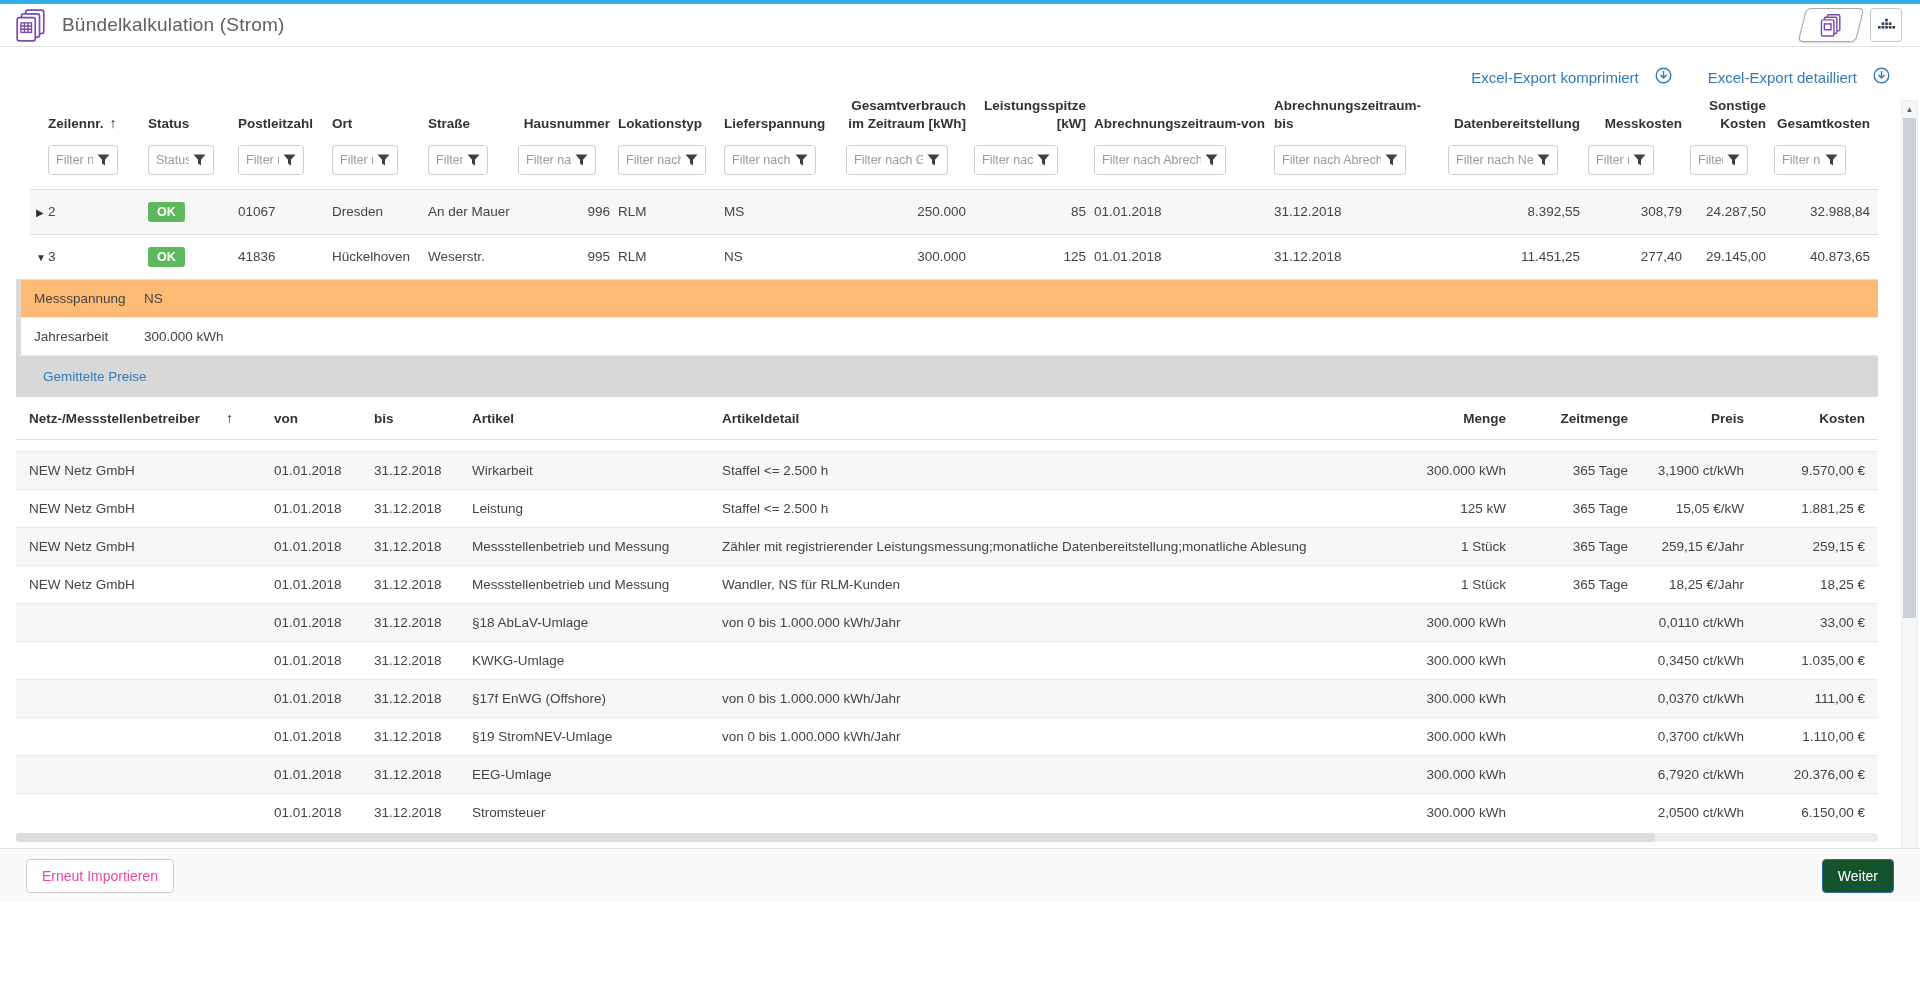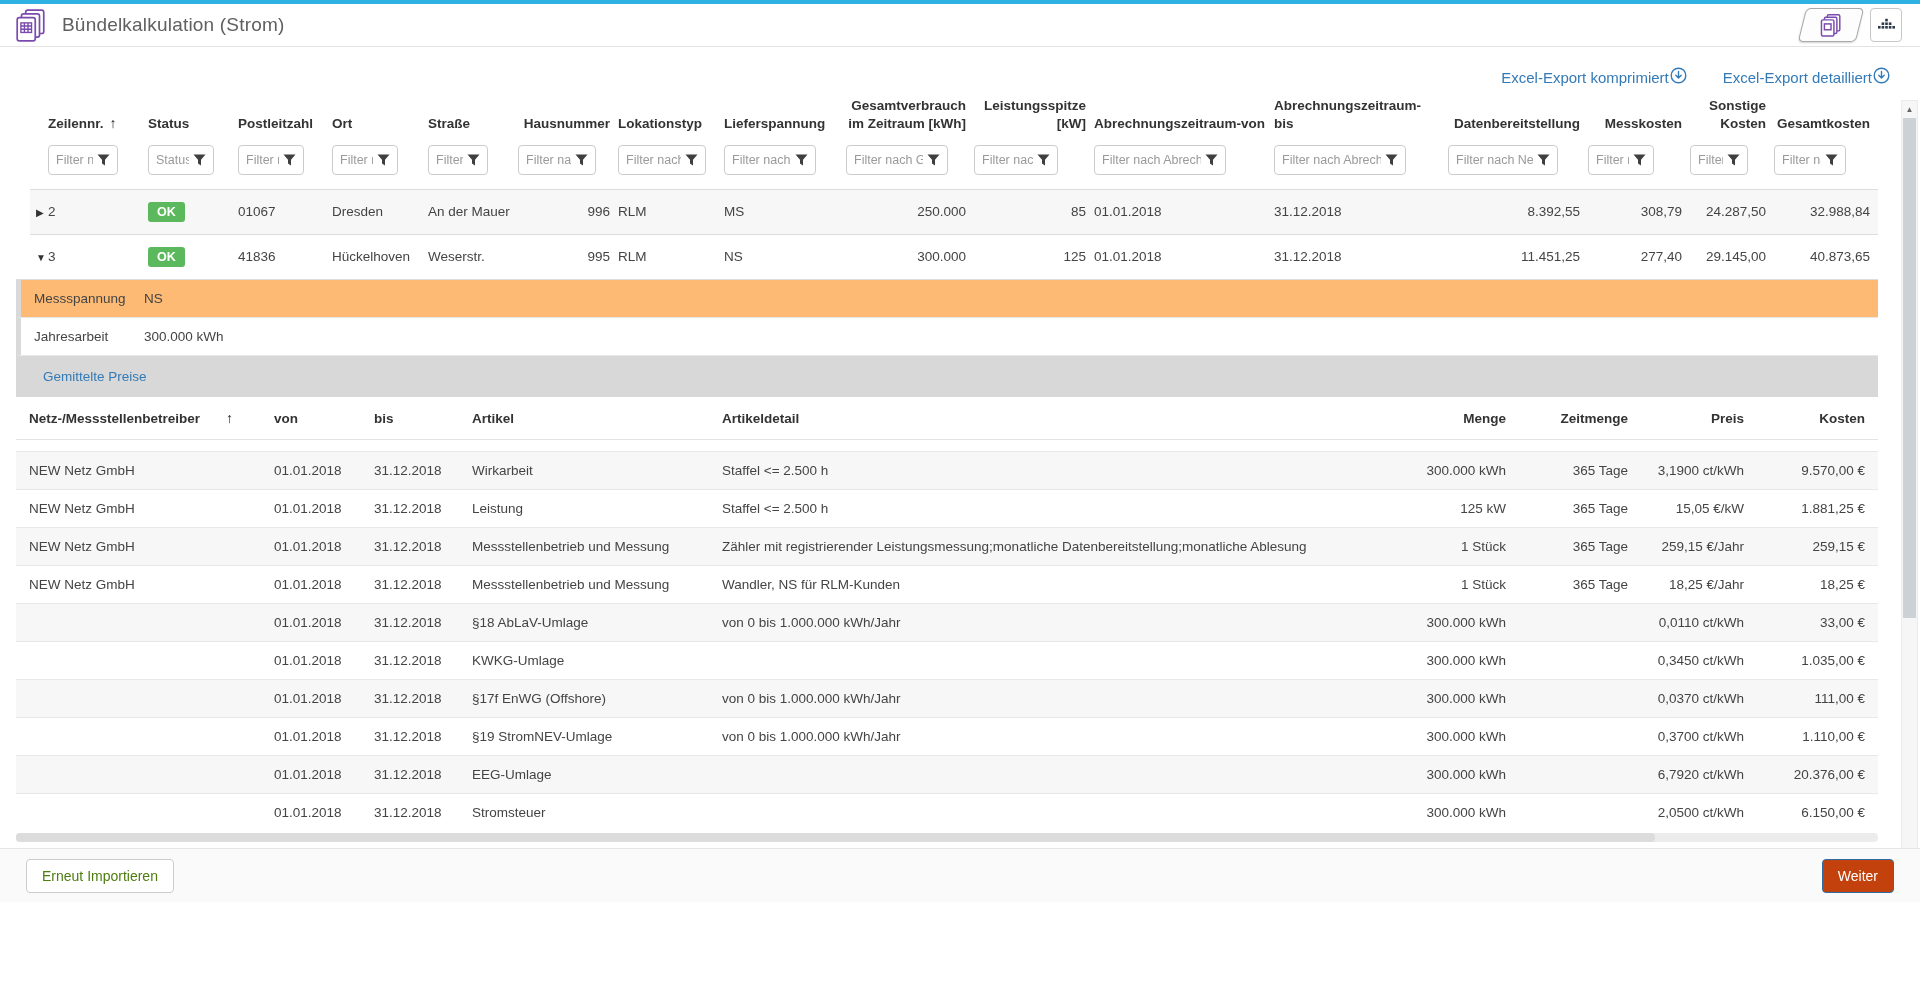--- a/index.html
+++ b/index.html
@@ -16,21 +16,21 @@
   .view-switch { margin-left:auto; display:flex; align-items:center; gap:10px; }
   .btn-pages { width:58px; height:34px; background:#fdfdfd; border:1px solid #a9a9a9; border-radius:5px;
                transform:skewX(-14deg); box-shadow:0 1px 2px rgba(0,0,0,.18); cursor:pointer;
                display:flex; align-items:center; justify-content:center; }
   .btn-pages .ico { transform:skewX(14deg); display:inline-flex; }
   .btn-chart { width:32px; height:34px; background:#fff; border:1px solid #c7c7c7; border-radius:4px; cursor:pointer;
                display:flex; align-items:center; justify-content:center; }
 
   
   .export-row { display:flex; justify-content:flex-end; gap:36px; padding:20px 30px 6px 0; }
-  .export-link { display:inline-flex; align-items:center; gap:1px; color:#337ab7; font-size:15px; text-decoration:none; cursor:pointer; }
+  .export-link { display:inline-flex; align-items:center; gap:16px; color:#337ab7; font-size:15px; text-decoration:none; cursor:pointer; }
 
   
   .grid-region { position:relative; }
   table { border-collapse:collapse; }
   .main-grid { table-layout:fixed; width:1848px; margin-left:30px; }
   .main-grid th { text-align:left; vertical-align:bottom; font-size:13.5px; color:#333; font-weight:bold;
                   padding:4px 8px 10px 0; line-height:18px; }
   .main-grid th.al-right, .main-grid td.al-right { text-align:right; }
   .sort-ico { font-weight:bold; color:#222; margin-left:6px; font-size:14px; }
   .f-cell { padding:2px 8px 14px 0; }
@@ -87,22 +87,22 @@
   .pg-btn.active { background:#337ab7; border-color:#337ab7; color:#fff; font-weight:bold; width:33px; }
   .pg-label { font-size:14px; font-weight:bold; color:#333; }
   .pg-select { margin-left:10px; width:58px; height:31px; border:1px solid #ccc; border-radius:4px; display:flex;
                align-items:center; justify-content:space-between; padding:0 9px; font-size:13.5px; color:#555; cursor:pointer; background:#fff; }
   .pg-select .caret { font-size:8px; color:#555; }
 
   
   .footbar { position:absolute; left:0; right:0; bottom:0; height:54px; background:#fafafa; border-top:1px solid #e5e5e5;
              display:flex; align-items:center; justify-content:space-between; padding:0 26px; }
   .btn-default { background:#fff; border:1px solid #ccc; border-radius:4px; padding:8px 15px; font-size:14px;
-                 color:#4d7c0f; cursor:pointer; font-family:inherit; }
-  .btn-primary { background:#c2410c; border:1px solid #2e6da4; border-radius:4px; padding:8px 15px; font-size:14px;
+                 color:#ec4899; cursor:pointer; font-family:inherit; }
+  .btn-primary { background:#14532d; border:1px solid #2e6da4; border-radius:4px; padding:8px 15px; font-size:14px;
                  color:#fff; cursor:pointer; font-family:inherit; }
 </style>
 </head>
 <body>
 
 <div class="page">
   <div class="topline"></div>
 
   <header class="appbar">
     <span class="app-icon">

